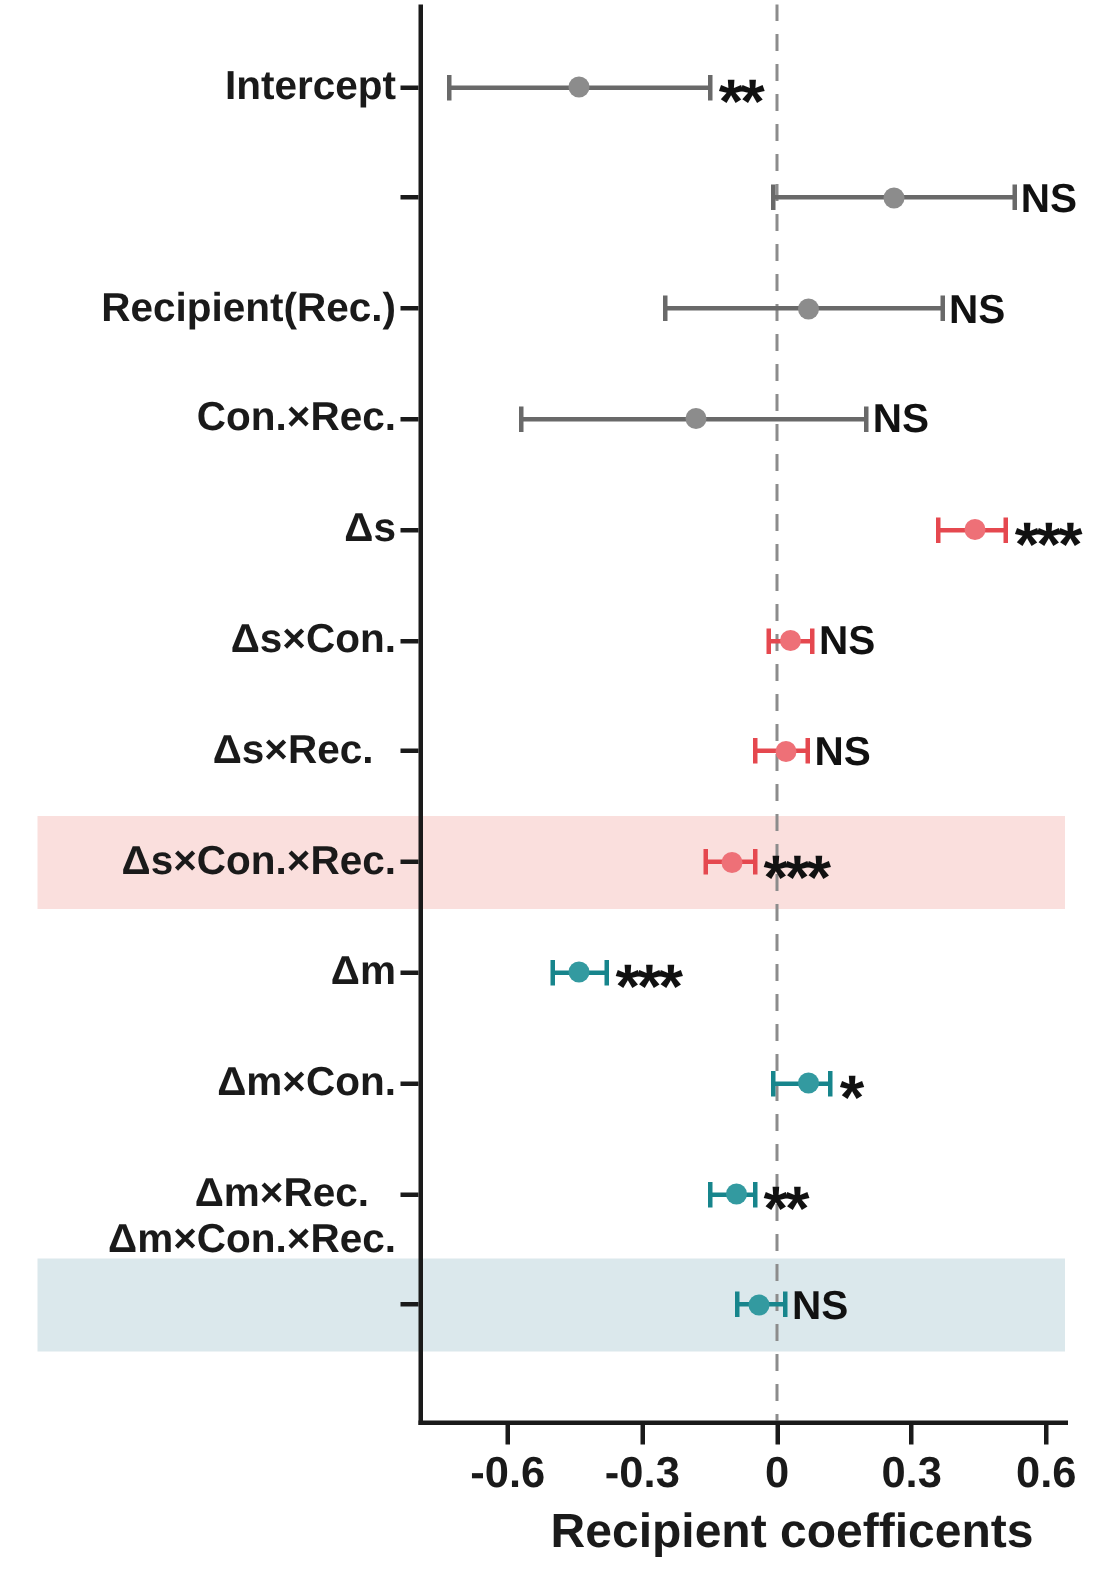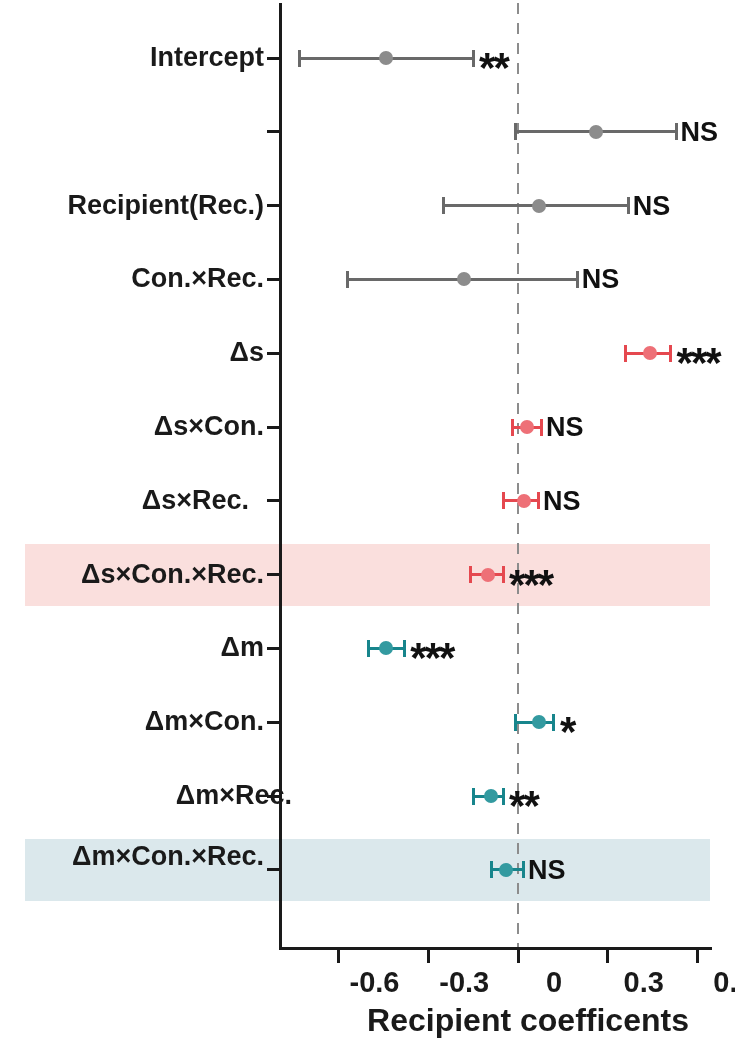--- a/index.html
+++ b/index.html
@@ -50,21 +50,20 @@
   .sig-ns { font-size: 27px; transform: translateY(-48%); }
   .sig-stars { font-size: 42px; letter-spacing: -2px; transform: translateY(-26%); }
   .x-tick { position: absolute; background: #1a1a1a; width: 3px; height: 13px; }
   .x-tick-label {
     position: absolute;
     transform: translateX(-50%);
     font-weight: bold;
     font-size: 29px;
     color: #1a1a1a;
     white-space: nowrap;
-    margin-left: 36px;
   }
   .x-axis-title {
     position: absolute;
     transform: translateX(-50%);
     font-weight: bold;
     font-size: 32px;
     color: #1a1a1a;
     white-space: nowrap;
   }
 </style>
@@ -151,26 +150,26 @@
     <div class="pt" style="left: 379.352px; top: 641.4px; background: rgb(51, 154, 160);"></div>
     <div class="sig sig-stars" style="left: 410.304px; top: 648.4px;">***</div>
     <div class="y-tick" style="left: 267px; top: 720.7px; width: 12px; height: 3px;"></div>
     <div class="row-label" style="right: 471px; top: 722.2px;">Δm×Con.</div>
     <div class="err-line" style="left: 515.008px; top: 720.7px; width: 38.896px; background: rgb(23, 133, 140);"></div>
     <div class="err-cap" style="left: 513.508px; top: 713.7px; background: rgb(23, 133, 140);"></div>
     <div class="err-cap" style="left: 552.404px; top: 713.7px; background: rgb(23, 133, 140);"></div>
     <div class="pt" style="left: 531.944px; top: 715.2px; background: rgb(51, 154, 160);"></div>
     <div class="sig sig-stars" style="left: 559.904px; top: 722.2px;">*</div>
     <div class="y-tick" style="left: 267px; top: 794.5px; width: 12px; height: 3px;"></div>
-    <div class="row-label" style="right: 443px; top: 796px; text-align: right;">Δm×Rec.</div>
+    <div class="row-label" style="right: 489px; top: 796px; text-align: right;">Δm×Rec.</div>
     <div class="err-line" style="left: 473.12px; top: 794.5px; width: 29.92px; background: rgb(23, 133, 140);"></div>
     <div class="err-cap" style="left: 471.62px; top: 787.5px; background: rgb(23, 133, 140);"></div>
     <div class="err-cap" style="left: 501.54px; top: 787.5px; background: rgb(23, 133, 140);"></div>
     <div class="pt" style="left: 484.072px; top: 789px; background: rgb(51, 154, 160);"></div>
     <div class="sig sig-stars" style="left: 509.04px; top: 796px;">**</div>
     <div class="y-tick" style="left: 267px; top: 868.3px; width: 12px; height: 3px;"></div>
-    <div class="row-label" style="right: 471px; top: 857px;">Δm×Con.×Rec.</div>
+    <div class="row-label" style="right: 471px; top: 827px;">Δm×Con.×Rec.</div>
     <div class="err-line" style="left: 491.072px; top: 868.3px; width: 32.912px; background: rgb(23, 133, 140);"></div>
     <div class="err-cap" style="left: 489.572px; top: 861.3px; background: rgb(23, 133, 140);"></div>
     <div class="err-cap" style="left: 522.484px; top: 861.3px; background: rgb(23, 133, 140);"></div>
     <div class="pt" style="left: 499.032px; top: 862.8px; background: rgb(51, 154, 160);"></div>
     <div class="sig sig-ns" style="left: 527.984px; top: 869.8px;">NS</div>
   </div>
 
 </body></html>

